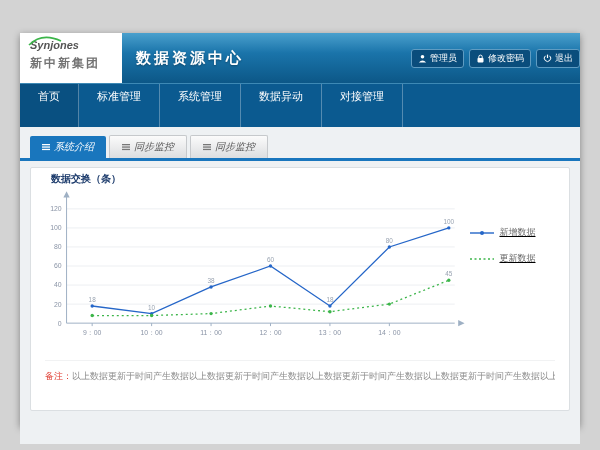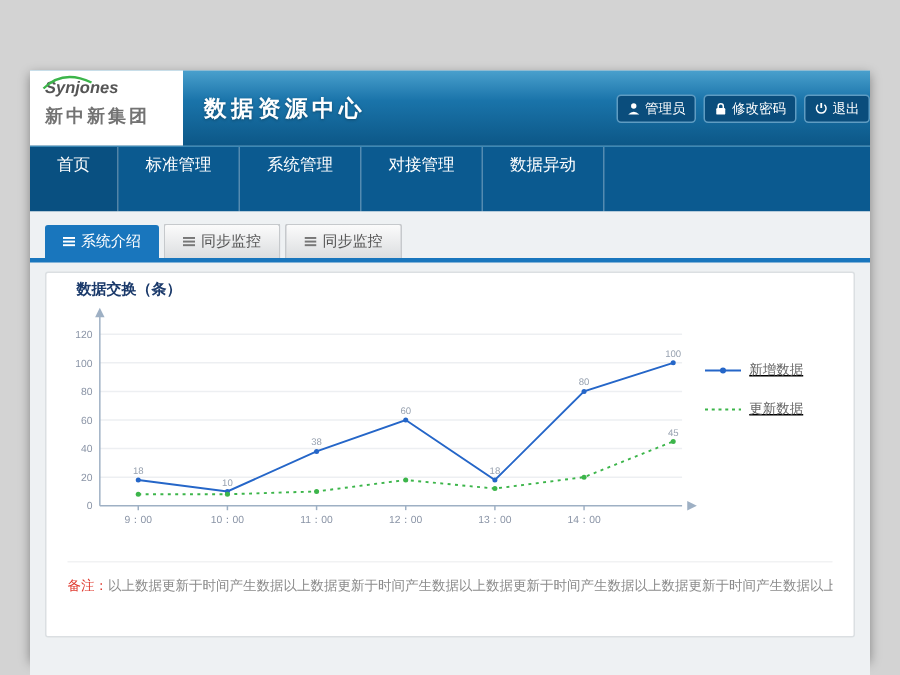--- a/index.html
+++ b/index.html
@@ -1,19 +1,19 @@
 <!DOCTYPE html>
 <html><head>
 <meta charset="utf-8">
 <style>
   * { margin:0; padding:0; box-sizing:border-box; }
   html,body { width:600px; height:450px; overflow:hidden; background:#d3d3d3;
     font-family:"Liberation Sans", sans-serif; }
   .stage { position:relative; width:600px; height:450px; }
-  .page { position:absolute; left:20px; top:47px; width:560px; height:393px;
+  .page { position:absolute; left:20px; top:33px; width:560px; height:393px;
     background:#eef1f3; box-shadow:0 2px 7px rgba(0,0,0,.38); }
 
   
   .header { position:relative; height:50px;
     background:linear-gradient(180deg,#4aa0cd 0%,#1a74aa 40%,#0c5787 100%); display:flex; align-items:center; }
   .logo-panel { width:102px; height:50px; background:#fff; padding:6px 8px 4px 10px; position:relative; flex:0 0 auto; }
   .brand { font-size:11px; font-weight:bold; font-style:italic; color:#555; position:relative; line-height:13px; }
   .brand svg { position:absolute; left:-2px; top:-3px; }
   .company { font-size:12px; font-weight:bold; color:#737373; letter-spacing:2px; margin-top:3px; }
   .header-title { color:#fff; font-size:15px; font-weight:bold; letter-spacing:3px; margin-left:14px;
@@ -24,21 +24,21 @@
   .hbtn svg { display:block; }
 
   
   .nav { height:44px; background:#0b5a90; border-top:1px solid #3d89b5; display:flex; }
   .nav-item { color:#fff; font-size:11px; line-height:25px; padding:0 18px;
     border-right:1px solid rgba(255,255,255,.30); cursor:pointer; }
   .nav-item.active { background:rgba(0,0,0,.10); }
 
   
   .content { position:relative; height:317px; background:#eef1f3; }
-  .tabs { display:flex; align-items:flex-end; padding:8px 10px 0 10px; border-bottom:3px solid #1976bd; }
+  .tabs { display:flex; align-items:flex-end; padding:8px 10px 0 10px; border-bottom:3px solid #1976bd;font-style:italic; }
   .tab { display:flex; align-items:center; gap:4px; font-size:10px; padding:4px 12px; margin-right:3px;
     border-radius:2px 2px 0 0; cursor:pointer; }
   .tab.active { background:#1976bd; color:#fff; }
   .tab.inactive { background:linear-gradient(180deg,#fbfbfb,#dcdee0); color:#555; border:1px solid #c6c9cc; border-bottom:none; }
   .tab svg { display:block; }
 
   .panel { position:relative; margin:6px 10px; height:244px; background:#fff;
     border:1px solid #dbdfe2; border-radius:2px; }
   .filter-legend { display:flex; justify-content:flex-end; gap:16px; padding:10px 28px 0 0; }
   .filter-item { display:flex; align-items:center; gap:4px; font-size:9px; color:#9aa0a6; cursor:pointer; }
@@ -102,22 +102,22 @@
           </span>
           <span>退出</span>
         </div>
       </div>
     </div>
 
     <div class="nav">
       <div class="nav-item active">首页</div>
       <div class="nav-item">标准管理</div>
       <div class="nav-item">系统管理</div>
+      <div class="nav-item">数据异动</div>
       <div class="nav-item">对接管理</div>
-      <div class="nav-item">数据异动</div>
     </div>
 
     <div class="content">
 
       <div class="tabs">
         <div class="tab active">
           <svg width="8" height="8" viewBox="0 0 8 8">
             <rect x="0" y="1" width="8" height="1.3" fill="#fff"></rect>
               <rect x="0" y="3.4" width="8" height="1.3" fill="#fff"></rect>
               <rect x="0" y="5.8" width="8" height="1.3" fill="#fff"></rect>

